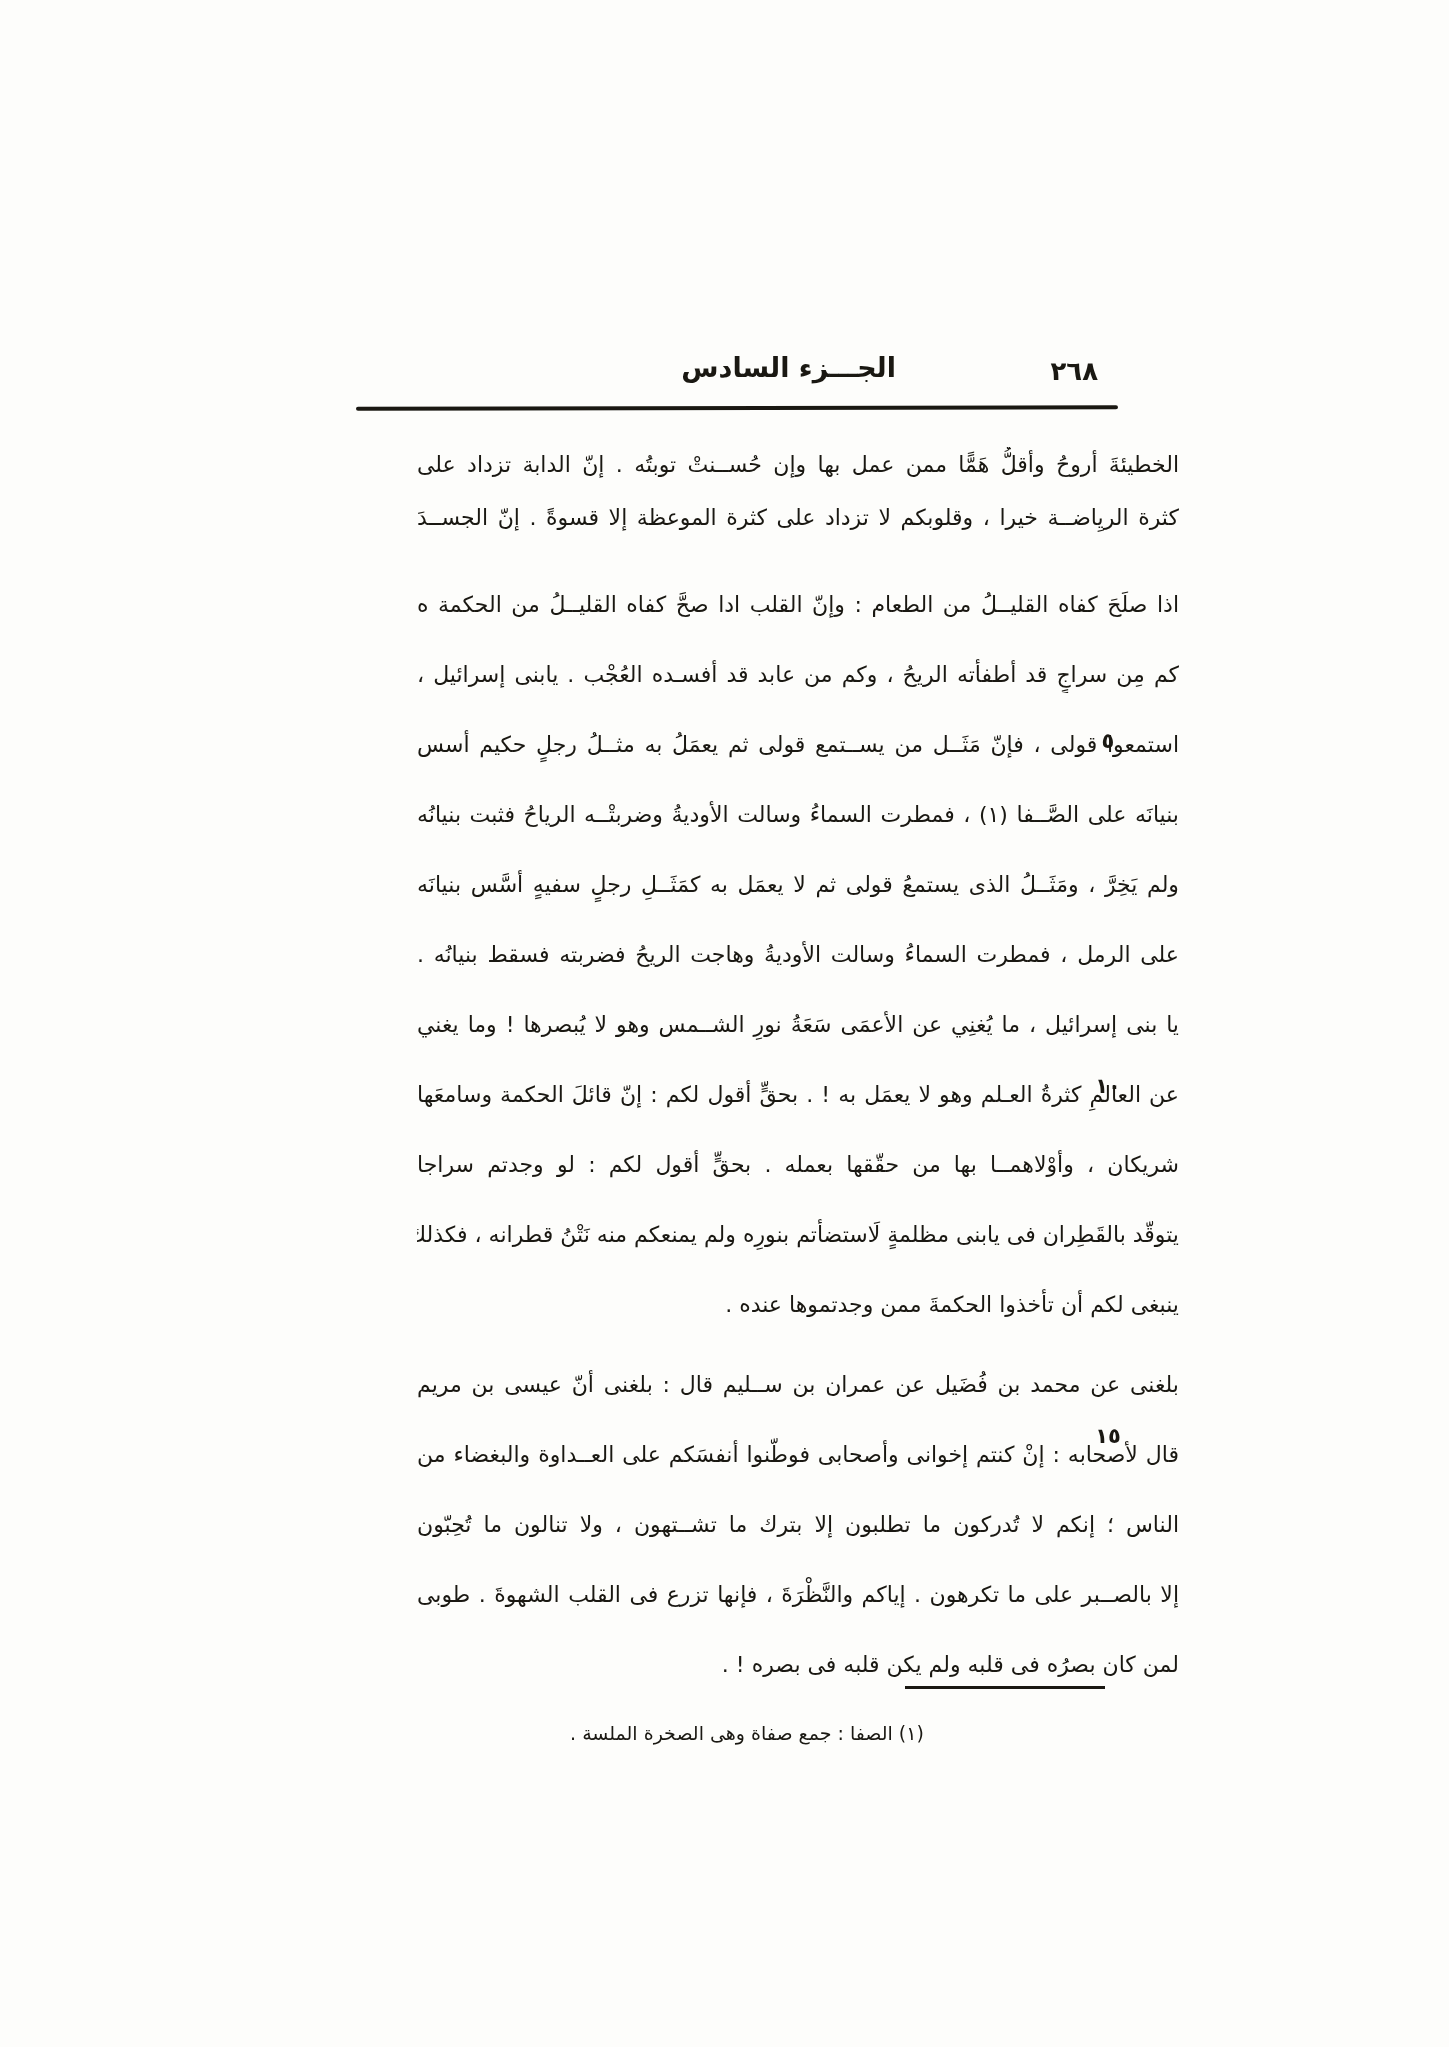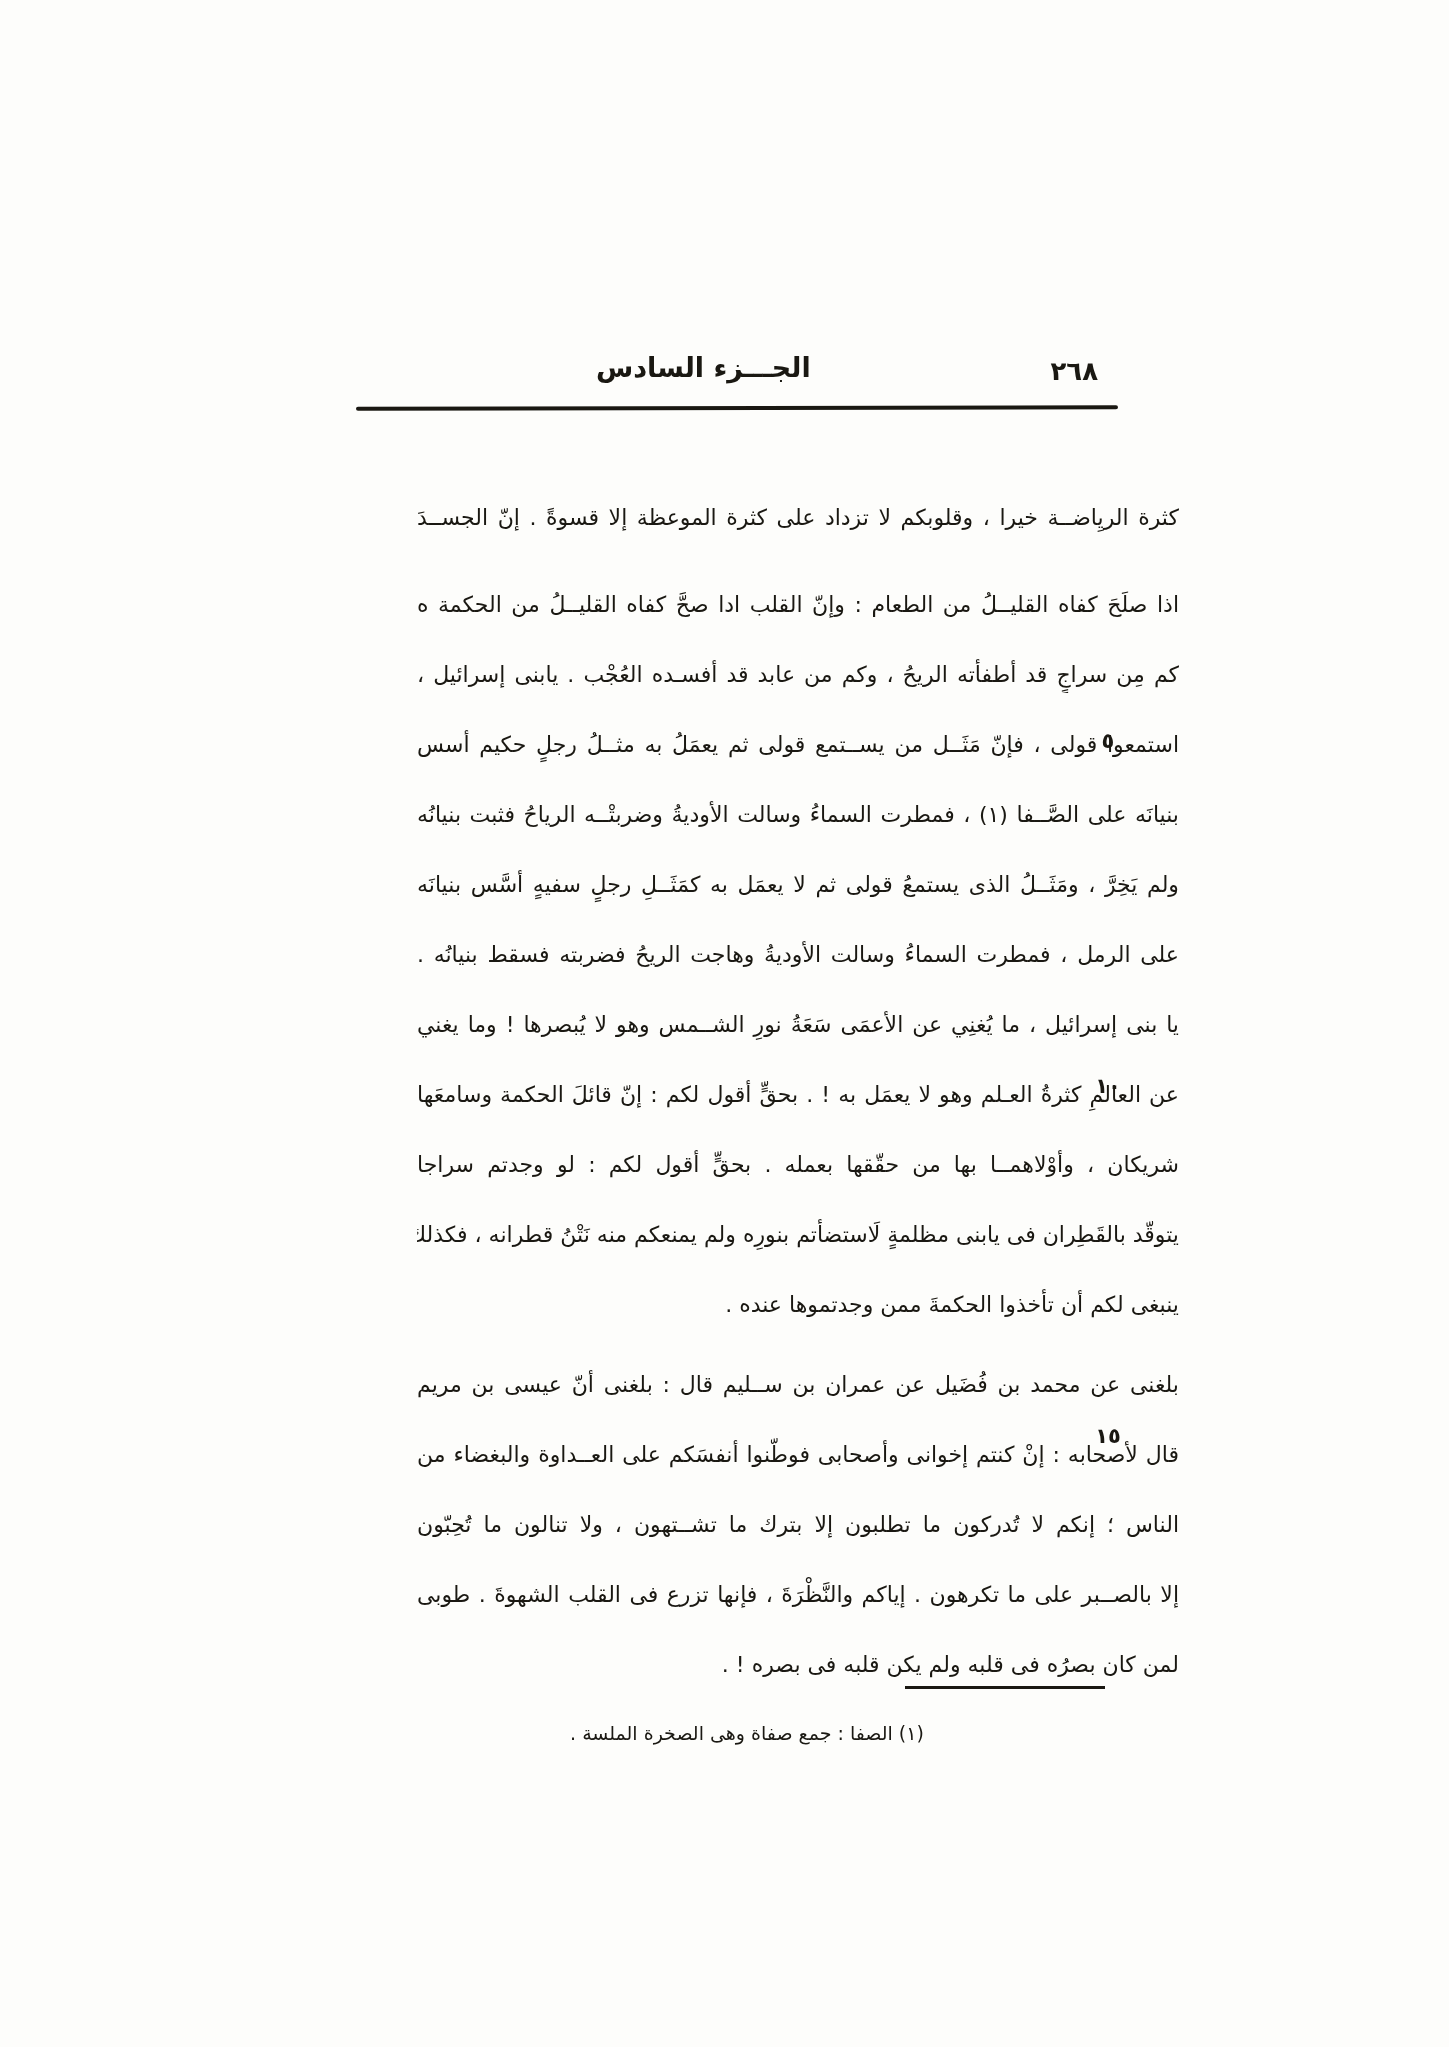--- a/index.html
+++ b/index.html
@@ -9,21 +9,21 @@
     margin:0 auto;
     background:var(--paper,#fdfdfb);
     color:var(--ink,#1a1812);
     font-family:"DejaVu Sans",sans-serif;
     overflow:hidden;
     direction:rtl;
   }
   
   .header-title{
     position:absolute;top:352px;left:596px;width:300px;
-    text-align:left;font-size:27px;font-weight:bold;
+    text-align:right;font-size:27px;font-weight:bold;
     white-space:nowrap;
   }
   .page-number{
     position:absolute;top:356px;left:1008px;width:90px;
     text-align:right;font-size:26px;font-weight:bold;
     letter-spacing:4px;
   }
   .header-rule{
     position:absolute;top:406px;left:356px;width:762px;height:4px;
     background:var(--ink,#1a1812);
@@ -67,20 +67,21 @@
 </style>
 </head>
 <body>
 
 <div class="page" style="--ink: #1a1812; --paper: #fdfdfb;">
 
   <div class="header-title">الجـــزء السادس</div>
   <div class="page-number">٢٦٨</div>
   <div class="header-rule"></div>
 
+  <div class="line" style="top:447px">الخطيئةَ أروحُ وأقلُّ هَمًّا ممن عمل بها وإن حُســنتْ توبتُه . إنّ الدابة تزداد على</div>
   <div class="line" style="top:500px">كثرة الريِاضــة خيرا ، وقلوبكم لا تزداد على كثرة الموعظة إلا قسوةً . إنّ الجســدَ</div>
   <div class="line" style="top:587px">اذا صلَحَ كفاه القليــلُ من الطعام : وإنّ القلب ادا صحَّ كفاه القليــلُ من الحكمة ه</div>
   <div class="line" style="top:657px">كم مِن سراجٍ قد أطفأته الريحُ ، وكم من عابد قد أفسـده العُجْب . يابنى إسرائيل ،</div>
   <div class="line" style="top:727px">استمعوا قولى ، فإنّ مَثَــل من يســتمع قولى ثم يعمَلُ به مثــلُ رجلٍ حكيم أسس</div>
   <div class="line" style="top:797px">بنيانَه على الصَّــفا (١) ، فمطرت السماءُ وسالت الأوديةُ وضربتْــه الرياحُ فثبت بنيانُه</div>
   <div class="line" style="top:867px">ولم يَخِرَّ ، ومَثَــلُ الذى يستمعُ قولى ثم لا يعمَل به كمَثَــلِ رجلٍ سفيهٍ أسَّس بنيانَه</div>
   <div class="line" style="top:1007px">يا بنى إسرائيل ، ما يُغنِي عن الأعمَى سَعَةُ نورِ الشــمس وهو لا يُبصرها ! وما يغني</div>
   <div class="line" style="top:937px">على الرمل ، فمطرت السماءُ وسالت الأوديةُ وهاجت الريحُ فضربته فسقط بنيانُه .</div>
   <div class="line" style="top:1077px">عن العالمِ كثرةُ العـلم وهو لا يعمَل به ! . بحقٍّ أقول لكم : إنّ قائلَ الحكمة وسامعَها</div>
   <div class="line" style="top:1147px">شريكان ، وأوْلاهمــا بها من حقّقها بعمله . بحقٍّ أقول لكم : لو وجدتم سراجا</div>

